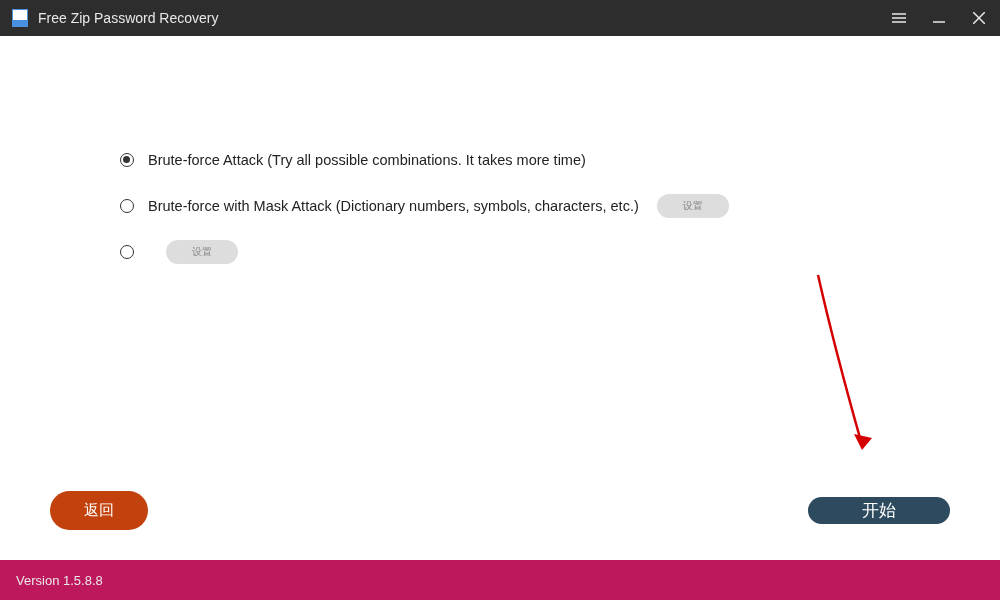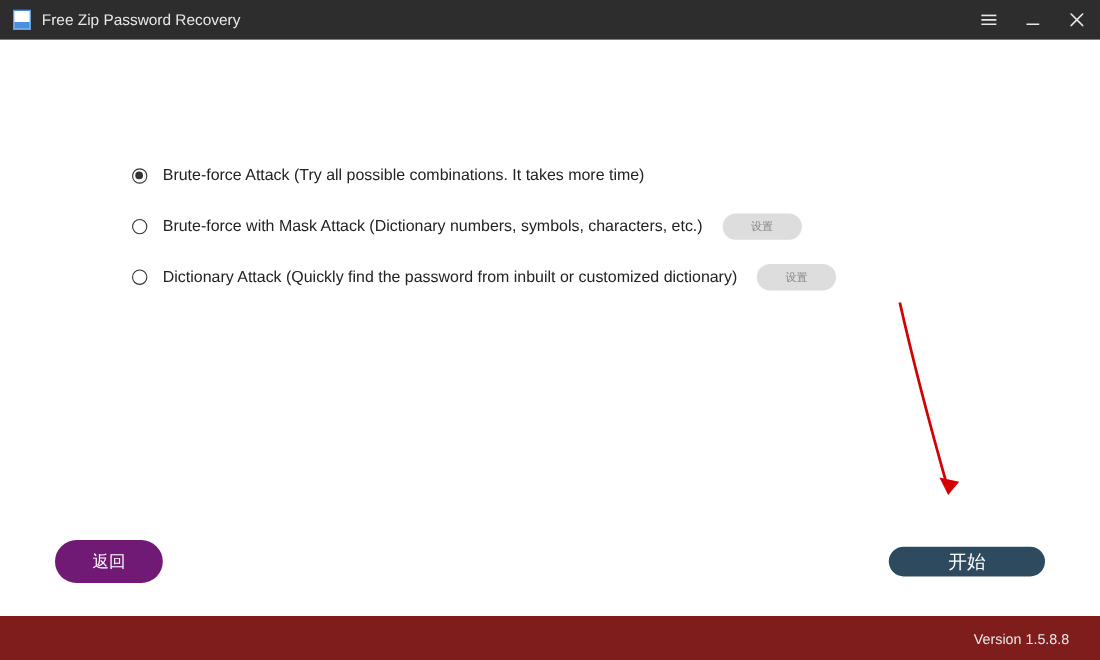--- a/index.html
+++ b/index.html
@@ -119,39 +119,38 @@
       align-items: center;
     }
     .btn {
       border: none;
       border-radius: 20px;
       color: #ffffff;
       cursor: pointer;
       font-size: 15px;
     }
     .btn-back {
-      background: #701a75;
+      background: #c2410c;
       padding: 10px 34px;
     }
     .btn-start {
       background: #2e4a5f;
       padding: 2px 54px;
       font-size: 17px;
     }
     .footer {
       position: absolute;
       bottom: 0;
       left: 0;
       right: 0;
       height: 40px;
-      background: #7f1d1d;
-      display: flex;
-      align-items: center;
-      justify-content: flex-end;
-      padding: 0 28px;
+      background: #be185d;
+      display: flex;
+      align-items: center;
+      padding: 0 16px;
       color: #e8e8e8;
       font-size: 13px;
       font-weight: 500;
     }
     .arrow-annotation {
       position: absolute;
       pointer-events: none;
       top: 270px;
       left: 780px;
     }
@@ -191,21 +190,20 @@
     <div class="radio selected"></div>
     <div class="option-label">Brute-force Attack (Try all possible combinations. It takes more time)</div>
   </div>
   <div class="option-row">
     <div class="radio"></div>
     <div class="option-label">Brute-force with Mask Attack (Dictionary numbers, symbols, characters, etc.)</div>
     <button class="settings-btn">设置</button>
   </div>
   <div class="option-row">
     <div class="radio"></div>
-    <div class="option-label">Dictionary Attack (Quickly find the password from inbuilt or customized dictionary)</div>
     <button class="settings-btn">设置</button>
   </div>
 </div>
 
 <div class="arrow-annotation">
   <svg width="120" height="200" viewBox="0 0 120 200">
     <path d="M 38 5 Q 55 80 82 175" stroke="#d40000" stroke-width="2.5" fill="none"></path>
     <polygon points="82,180 74,164 92,168" fill="#d40000"></polygon>
   </svg>
 </div>

